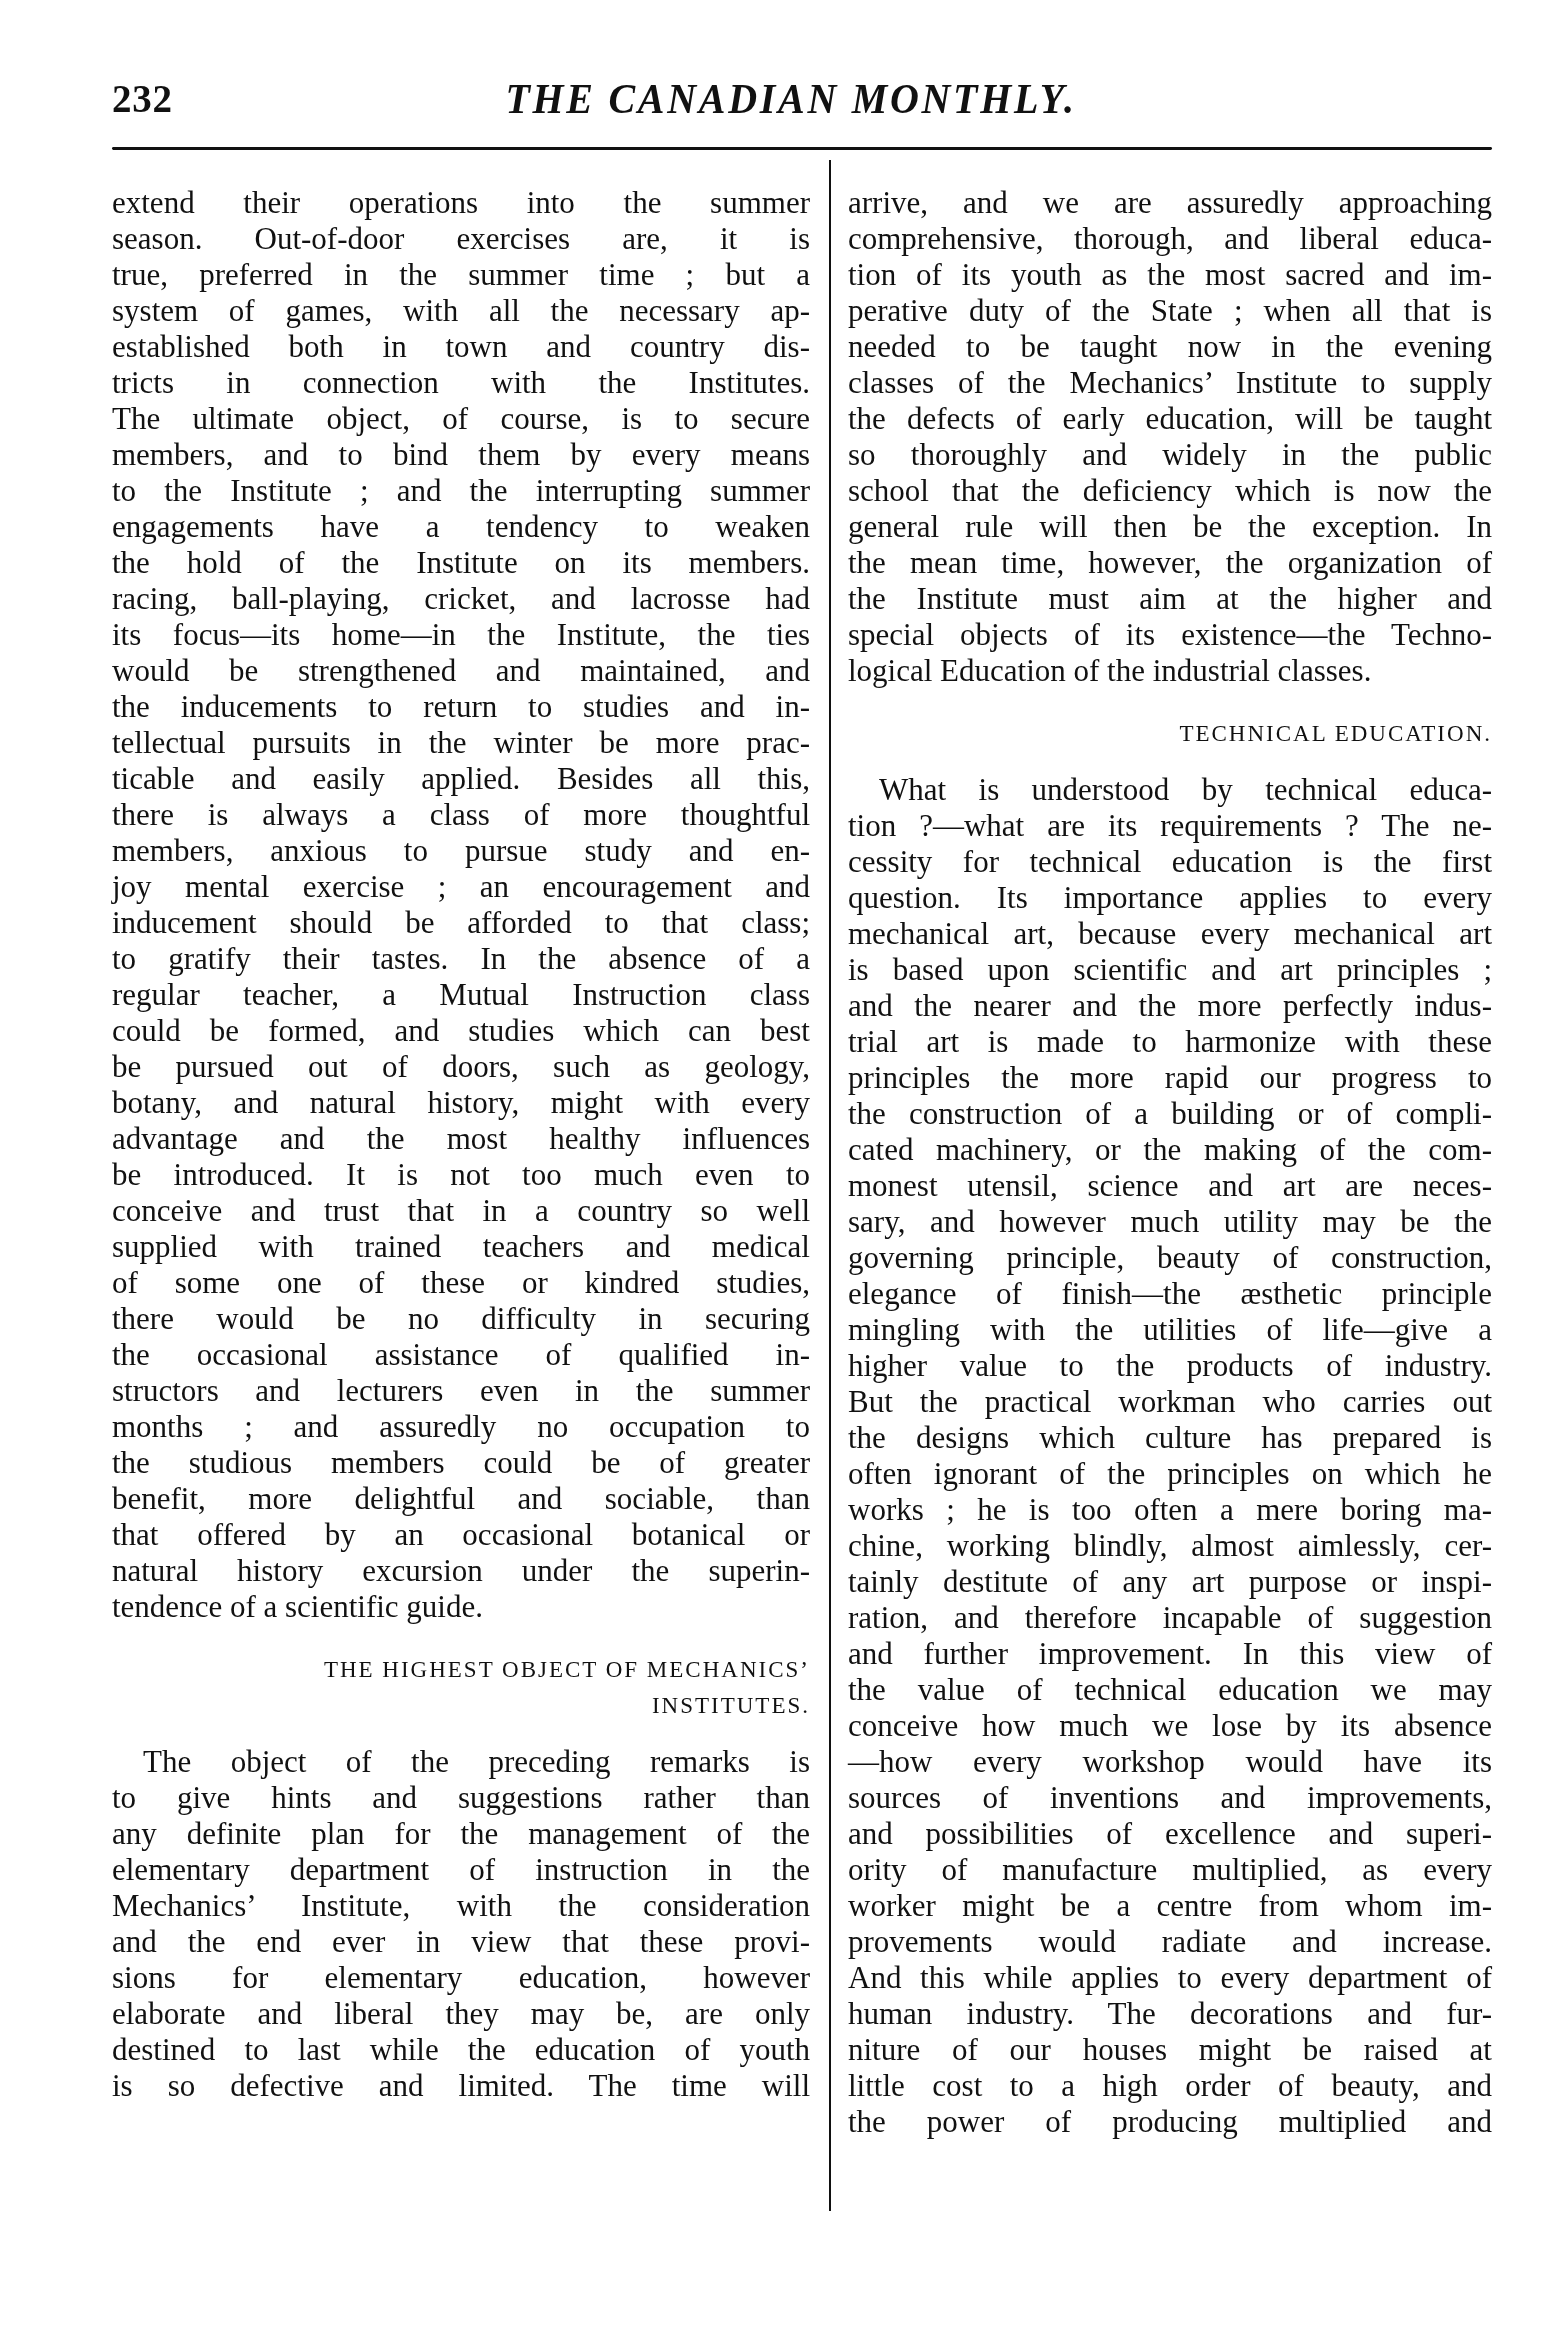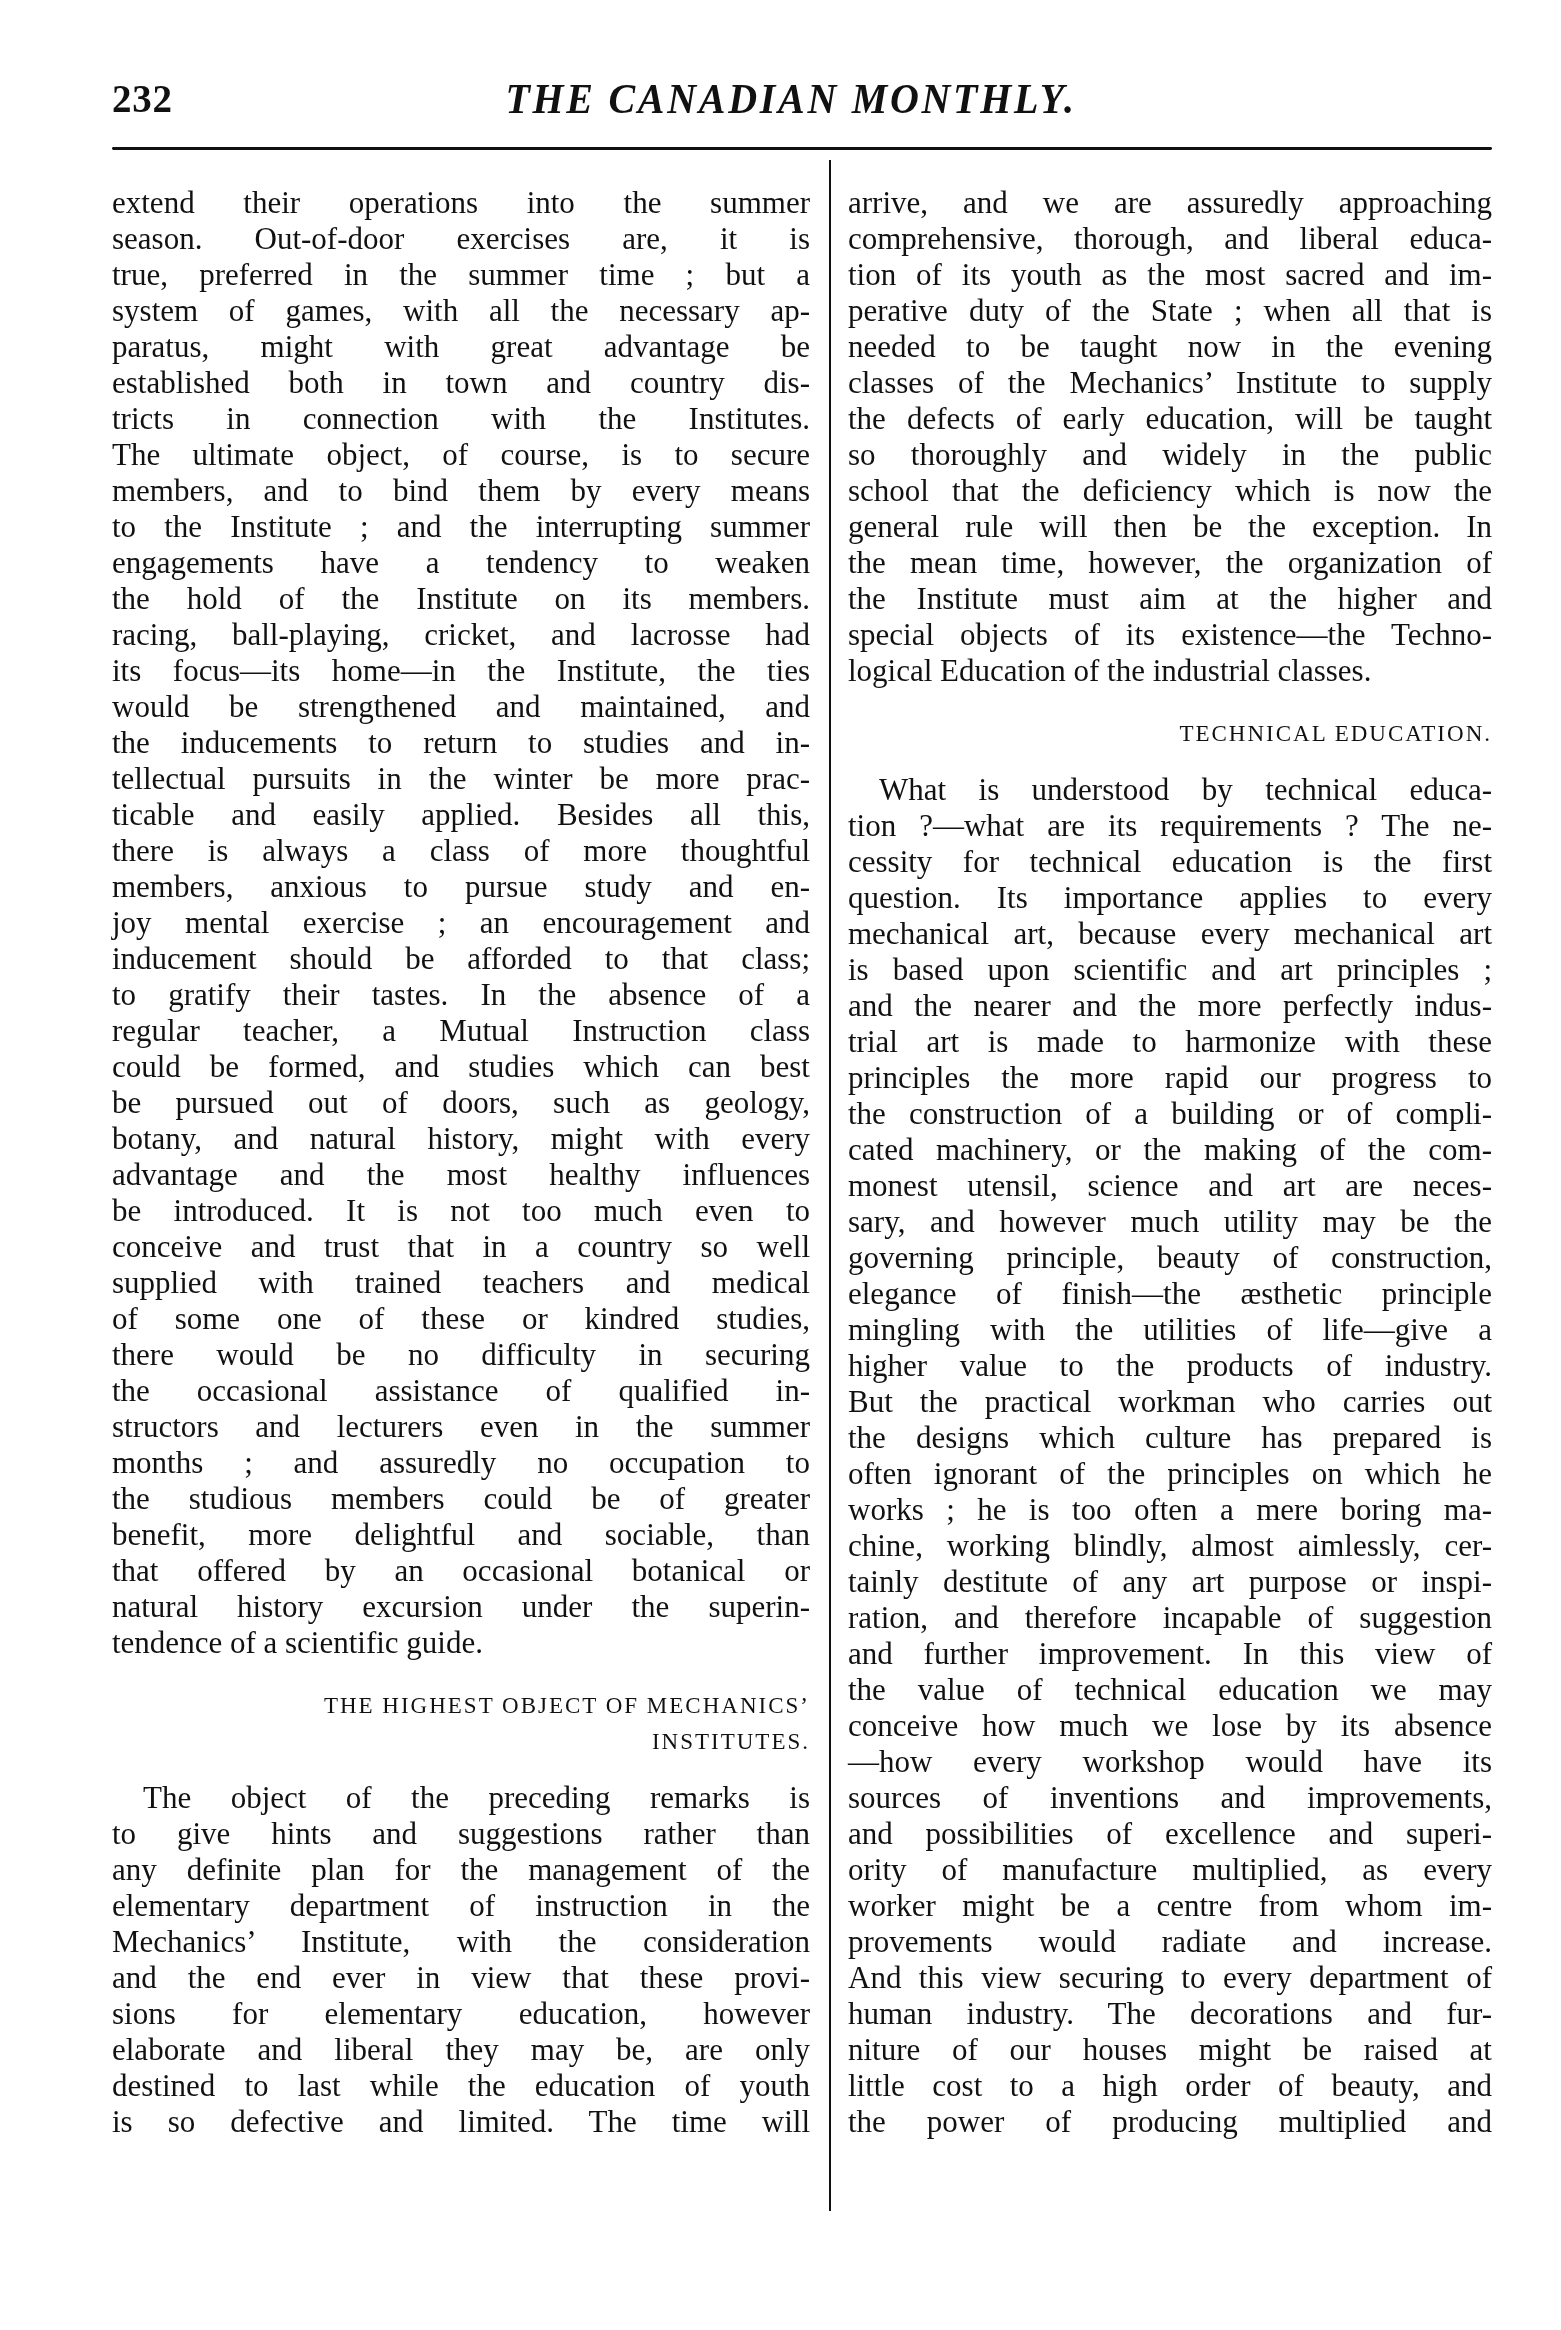--- a/index.html
+++ b/index.html
@@ -99,21 +99,20 @@
 <div class="running-head">THE CANADIAN MONTHLY.</div>
 <div class="head-rule"></div>
 <div class="column-divider"></div>
 
 <div class="column col-left">
   <div class="para">
       <span class="line">extend their operations into the summer</span>
       <span class="line">season. Out-of-door exercises are, it is</span>
       <span class="line">true, preferred in the summer time ; but a</span>
       <span class="line">system of games, with all the necessary ap-</span>
-      <span class="line">paratus, might with great advantage be</span>
       <span class="line">established both in town and country dis-</span>
       <span class="line">tricts in connection with the Institutes.</span>
       <span class="line">The ultimate object, of course, is to secure</span>
       <span class="line">members, and to bind them by every means</span>
       <span class="line">to the Institute ; and the interrupting summer</span>
       <span class="line">engagements have a tendency to weaken</span>
       <span class="line">the hold of the Institute on its members.</span>
       <span class="line">racing, ball-playing, cricket, and lacrosse had</span>
       <span class="line">its focus—its home—in the Institute, the ties</span>
       <span class="line">would be strengthened and maintained, and</span>
@@ -213,20 +212,20 @@
       <span class="line">ration, and therefore incapable of suggestion</span>
       <span class="line">and further improvement. In this view of</span>
       <span class="line">the value of technical education we may</span>
       <span class="line">conceive how much we lose by its absence</span>
       <span class="line">—how every workshop would have its</span>
       <span class="line">sources of inventions and improvements,</span>
       <span class="line">and possibilities of excellence and superi-</span>
       <span class="line">ority of manufacture multiplied, as every</span>
       <span class="line">worker might be a centre from whom im-</span>
       <span class="line">provements would radiate and increase.</span>
-      <span class="line">And this view securing to every department of</span>
+      <span class="line">And this while applies to every department of</span>
       <span class="line">human industry. The decorations and fur-</span>
       <span class="line">niture of our houses might be raised at</span>
       <span class="line">little cost to a high order of beauty, and</span>
       <span class="line">the power of producing multiplied and</span>
     </div>
 </div>
 
 
 </body></html>

